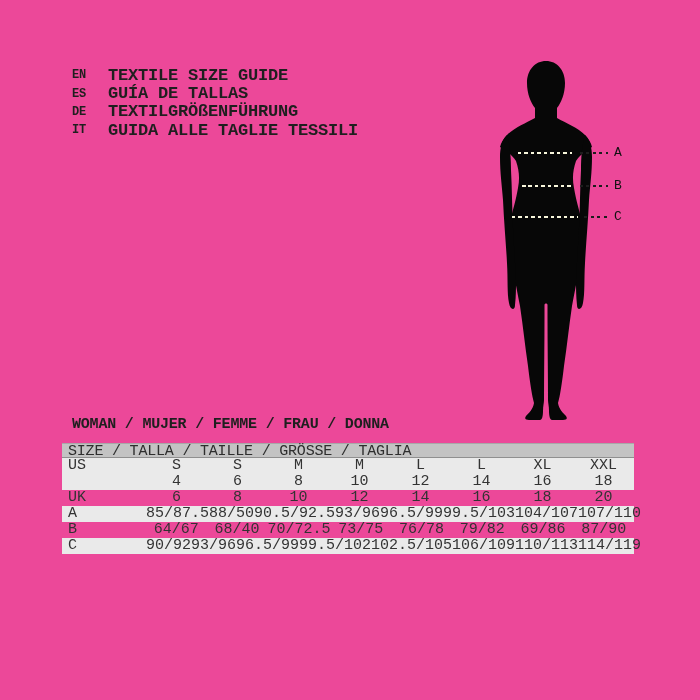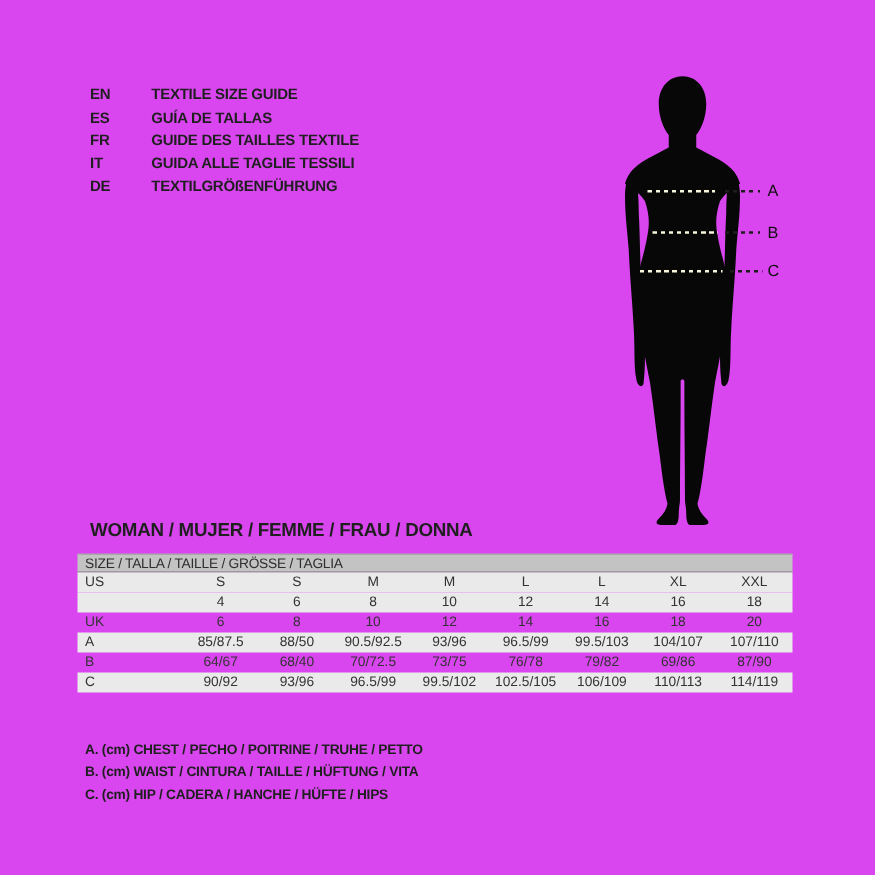--- a/index.html
+++ b/index.html
@@ -1,44 +1,44 @@
 <!DOCTYPE html>
 <html><head>
 <meta charset="utf-8">
 <style>
   html,body{margin:0;padding:0;background:#fff;}
   #page{
-    position:relative;width:700px;height:700px;background:#d946ef;
-    font-family:Liberation Sans, sans-serif;color:#1f1f1f;overflow:hidden;
+    position:relative;width:700px;height:700px;background:#ec4899;
+    font-family:Liberation Mono, monospace;color:#1f1f1f;overflow:hidden;
   }
   
   #language-list{position:absolute;left:72px;top:66px;}
   .lang-row{display:flex;height:18.4px;align-items:center;}
   .lang-code{width:36px;font-size:12px;font-weight:700;letter-spacing:-0.2px;}
-  .lang-label{font-size:12px;font-weight:700;letter-spacing:-0.2px;white-space:nowrap;margin-left:13px;}
+  .lang-label{font-size:17px;font-weight:700;letter-spacing:-0.2px;white-space:nowrap;}
   
   #figure-wrap{position:absolute;left:0;top:0;width:700px;height:440px;}
   #silhouette{position:absolute;left:480px;top:58px;width:132px;height:366px;}
   .dots{position:absolute;height:2px;}
   .dots-body{background:repeating-linear-gradient(90deg,#f7f5da 0 3.5px,transparent 3.5px 6.5px);z-index:3;}
   .dots-page{background:repeating-linear-gradient(90deg,#1d1d1d 0 3px,transparent 3px 6.5px);z-index:3;}
   .dots-a-body{left:518px;top:152px;width:54px;}
   .dots-a-page{left:580px;top:152px;width:28px;}
   .dots-b-body{left:522px;top:185px;width:52px;}
   .dots-b-page{left:580px;top:185px;width:28px;}
   .dots-c-body{left:512px;top:216px;width:66px;}
   .dots-c-page{left:584px;top:216px;width:26px;}
   .measure-label{position:absolute;font-size:13px;color:#111;z-index:4;}
   #label-a{left:614px;top:145px;}
   #label-b{left:614px;top:178px;}
   #label-c{left:614px;top:209px;}
   
   #section-title{position:absolute;left:72px;top:416px;font-size:15px;font-weight:700;letter-spacing:-0.2px;}
   
-  #size-table{position:absolute;left:62px;top:443px;width:572px;font-size:11px;color:#333;}
+  #size-table{position:absolute;left:62px;top:443px;width:572px;font-size:15px;color:#333;}
   #table-header{
     height:15px;line-height:15px;background:#c3c3c3;color:#2e2e2e;
     padding-left:6px;letter-spacing:-0.2px;
     border-top:1px solid #a8a8a8;border-bottom:1px solid #8f8f8f;
     box-sizing:border-box;font-weight:400;
   }
   .t-row{display:grid;grid-template-columns:84px repeat(8,1fr);height:16px;line-height:16px;}
   .t-row.shaded{background:#eaeaea;}
   .t-label{padding-left:6px;text-align:left;}
   .t-cell{text-align:center;}
@@ -54,30 +54,26 @@
   <div id="language-list">
       <div class="lang-row">
         <span class="lang-code">EN</span>
         <span class="lang-label">TEXTILE SIZE GUIDE</span>
       </div>
       <div class="lang-row">
         <span class="lang-code">ES</span>
         <span class="lang-label">GUÍA DE TALLAS</span>
       </div>
       <div class="lang-row">
-        <span class="lang-code">FR</span>
-        <span class="lang-label">GUIDE DES TAILLES TEXTILE</span>
+        <span class="lang-code">DE</span>
+        <span class="lang-label">TEXTILGRÖßENFÜHRUNG</span>
       </div>
       <div class="lang-row">
         <span class="lang-code">IT</span>
         <span class="lang-label">GUIDA ALLE TAGLIE TESSILI</span>
-      </div>
-      <div class="lang-row">
-        <span class="lang-code">DE</span>
-        <span class="lang-label">TEXTILGRÖßENFÜHRUNG</span>
       </div>
     </div>
 
   <div id="figure-wrap">
     <svg id="silhouette" viewBox="0 0 132 366" xmlns="http://www.w3.org/2000/svg" aria-hidden="true">
       <path d="M66,3 C77,3 85,12 85,25 C85,36 81,45 77,50 L77,60 C86,65 98,70 105,77
            C109,81 111,85 112,89 C104,94 99,98 96,103 C93,112 92,120 94,130
            C96,142 99,151 101,160 C103,170 103,180 101,190 C99,215 95,232 92,248
            C89,268 87,288 84,308 C82,325 80,338 78,345 C79,351 83,355 86,358
            C88,361 86,362 83,362 L72,362 C70,362 69,358 69,353 C69,348 68,345 68,342
@@ -175,19 +171,14 @@
           <div class="t-cell">96.5/99</div>
           <div class="t-cell">99.5/102</div>
           <div class="t-cell">102.5/105</div>
           <div class="t-cell">106/109</div>
           <div class="t-cell">110/113</div>
           <div class="t-cell">114/119</div>
         </div>
       </div>
   </div>
 
-  <div id="legend">
-      <div class="legend-line">A. (cm) CHEST / PECHO / POITRINE / TRUHE / PETTO</div>
-      <div class="legend-line">B. (cm) WAIST / CINTURA / TAILLE / HÜFTUNG / VITA</div>
-      <div class="legend-line">C. (cm) HIP / CADERA / HANCHE / HÜFTE / HIPS</div>
-    </div>
 
 </div>
 
 </body></html>

